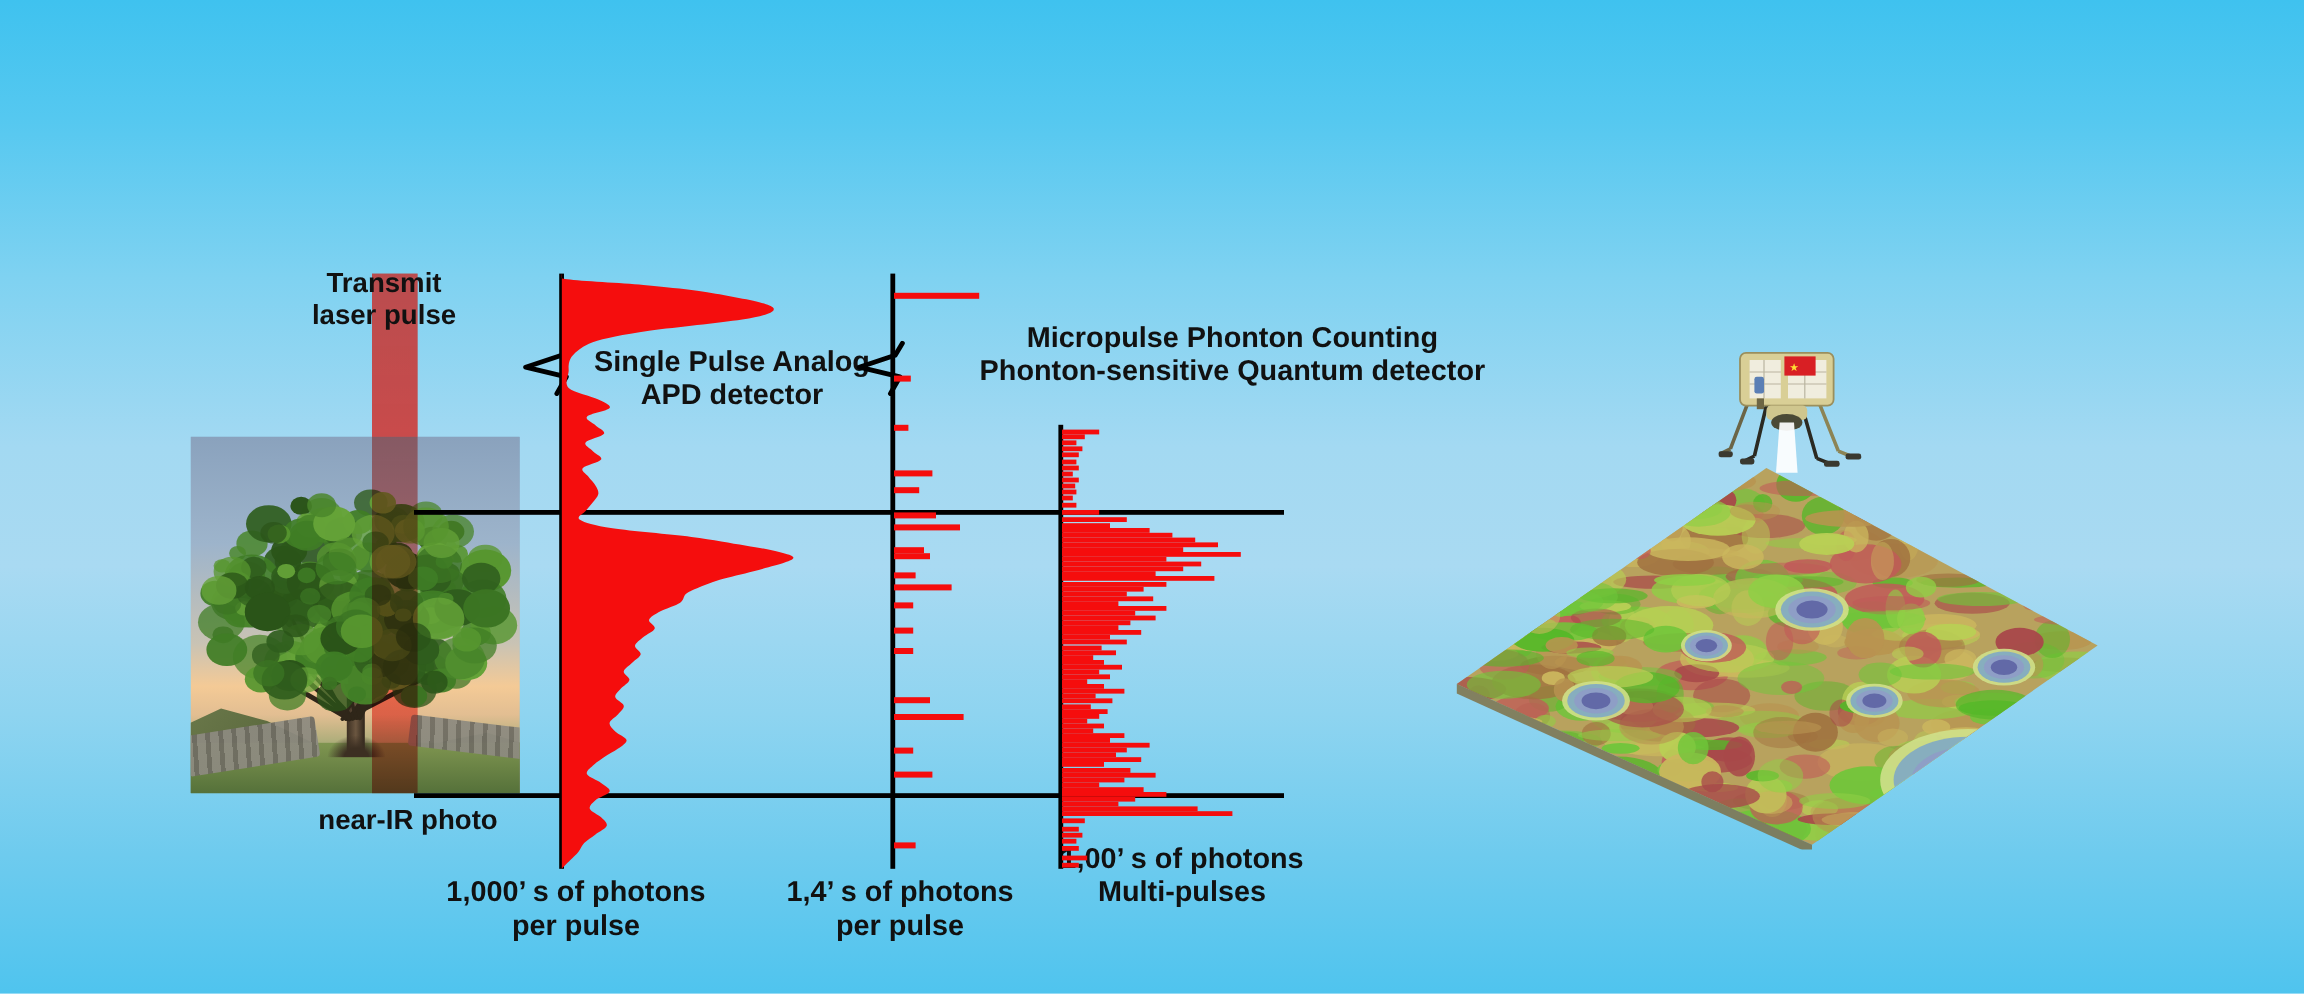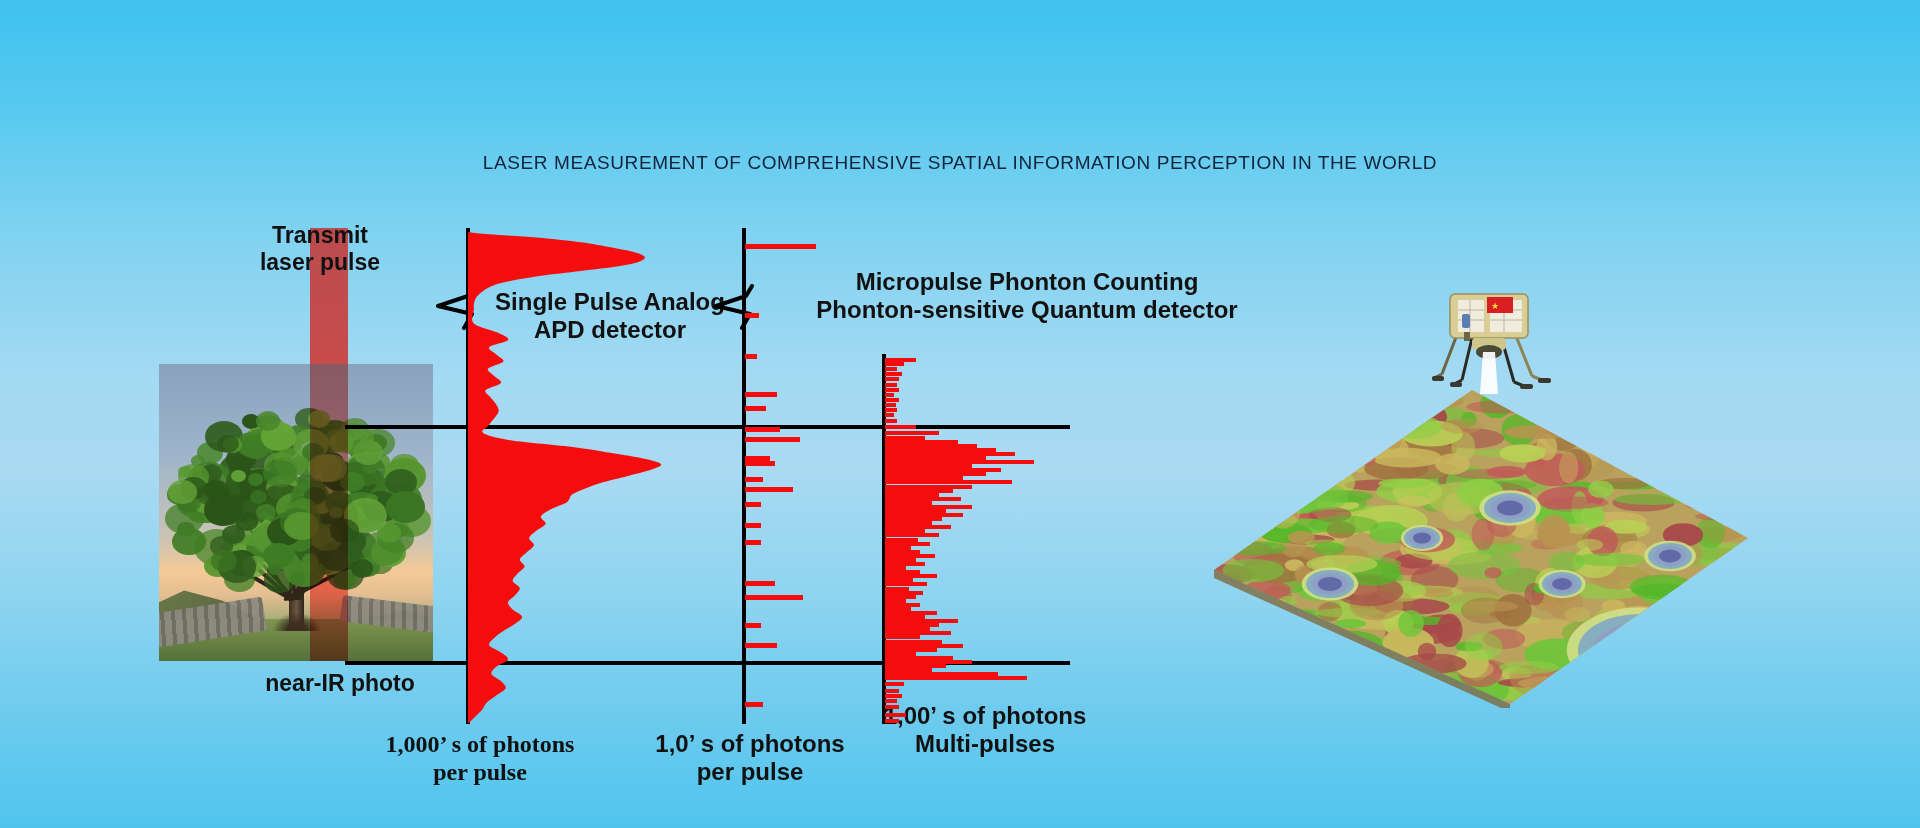--- a/index.html
+++ b/index.html
@@ -97,21 +97,20 @@
 
   
   .terrain{position:absolute;left:1210px;top:388px;width:540px;height:320px;}
   .lander{position:absolute;left:1432px;top:288px;width:120px;height:108px;}
 </style>
 </head>
 <body>
 
 <div class="stage">
 
-  <div class="subtitle">LASER MEASUREMENT OF COMPREHENSIVE SPATIAL INFORMATION PERCEPTION IN THE WORLD</div>
 
   <div class="photo">
     <div class="sky"></div>
     <div class="ridgeL"></div>
     <div class="ridgeR"></div>
     <div class="grass"></div>
     <div class="wallL"></div>
     <div class="wallR"></div>
     <div class="trunk"></div>
     <div class="canopy" id="canopy">
@@ -364,23 +363,23 @@
   <div class="beam-top"></div>
   <div class="beam"></div>
 
   <div class="lbl" style="left:215px;top:670px;width:250px;">near-IR photo</div>
   <div class="lbl" style="left:225px;top:222px;width:190px;">Transmit
 laser pulse</div>
   <div class="lbl big" style="left:812px;top:268px;width:430px;">Micropulse Phonton Counting
 Phonton-sensitive Quantum detector</div>
   <div class="lbl big" style="left:455px;top:288px;width:310px;">Single Pulse Analog
 APD detector</div>
-  <div class="lbl big" style="left:355px;top:730px;width:250px;font-family:Liberation Serif, serif;">1,000’ s of photons
+  <div class="lbl big" style="left:355px;top:730px;width:250px;">1,000’ s of photons
 per pulse</div>
-  <div class="lbl big" style="left:640px;top:730px;width:220px;">1,0’ s of photons
+  <div class="lbl big" style="left:640px;top:730px;width:220px;">1,4’ s of photons
 per pulse</div>
   <div class="lbl big" style="left:870px;top:702px;width:230px;">1,00’ s of photons
 Multi-pulses</div>
 
   <div class="hline" style="left:345px;top:425px;width:725px;"></div>
   <div class="hline" style="left:345px;top:661px;width:725px;"></div>
 
   <div class="axis" style="left:466px;top:228px;height:496px;"></div>
   <div class="zig" style="left:434px;top:284px;">
     <svg width="44" height="46" viewBox="0 0 44 46">

